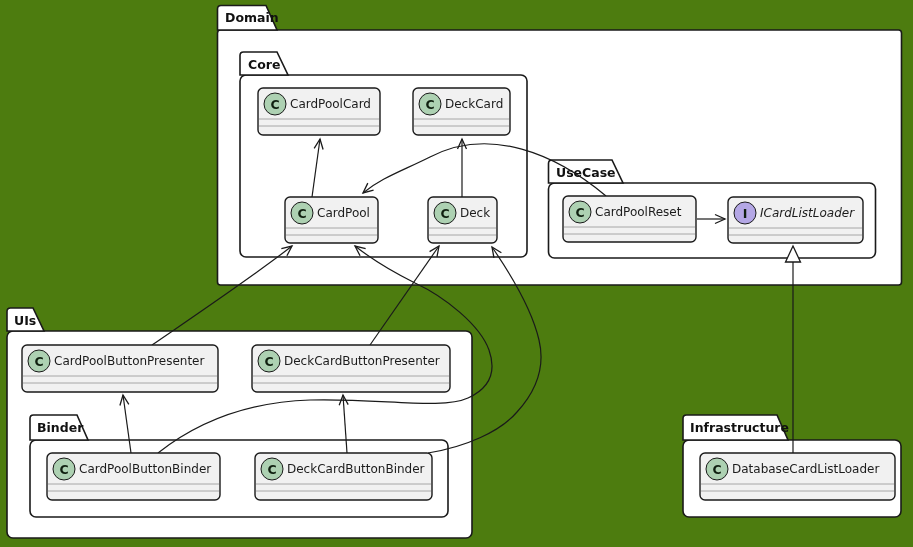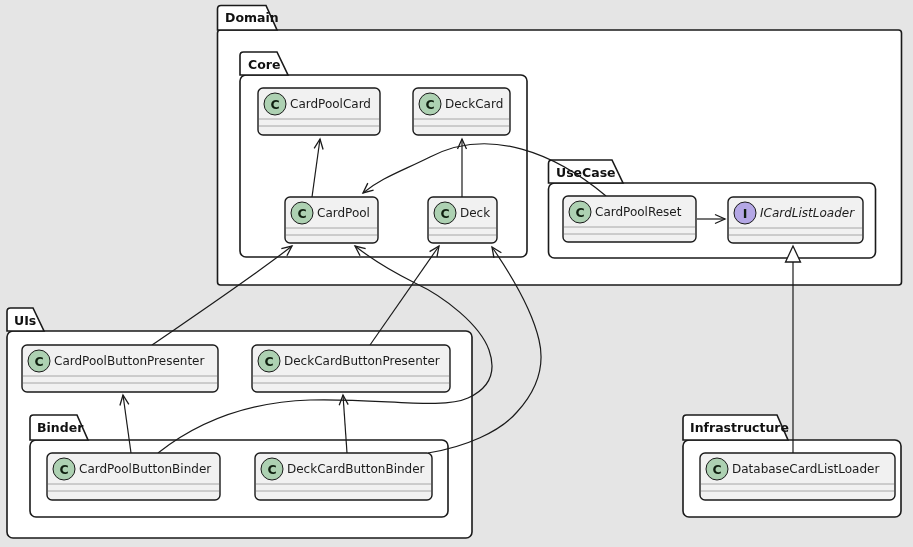--- a/index.html
+++ b/index.html
@@ -1,17 +1,17 @@
 <!DOCTYPE html>
 <html><head>
 <meta charset="utf-8">
 <style>
   html,body{margin:0;padding:0;background:#ffffff;}
   body{font-family:"DejaVu Sans",sans-serif;}
-  .stage{width:913px;height:547px;position:relative;background:#e5e5e5;}
+  .stage{width:913px;height:547px;position:relative;background:#4d7c0f;}
   svg{display:block;}
   .pkg-body{fill:#ffffff;stroke:#1a1a1a;stroke-width:1.6;}
   .pkg-tab{fill:#ffffff;stroke:#1a1a1a;stroke-width:1.6;}
   .pkg-label{font:bold 12.5px "DejaVu Sans",sans-serif;fill:#111;}
   .cls-box{fill:#f1f1f1;stroke:#1a1a1a;stroke-width:1.4;}
   .cls-sep{stroke:#a6a6a6;stroke-width:1;}
   .cls-name{font:12px "DejaVu Sans",sans-serif;fill:#1c1c1c;}
   .cls-name.italic{font-style:italic;}
   .spot{stroke:#1a1a1a;stroke-width:1;}
   .spot-letter{font:bold 12.5px "DejaVu Sans",sans-serif;fill:#102010;text-anchor:middle;}

